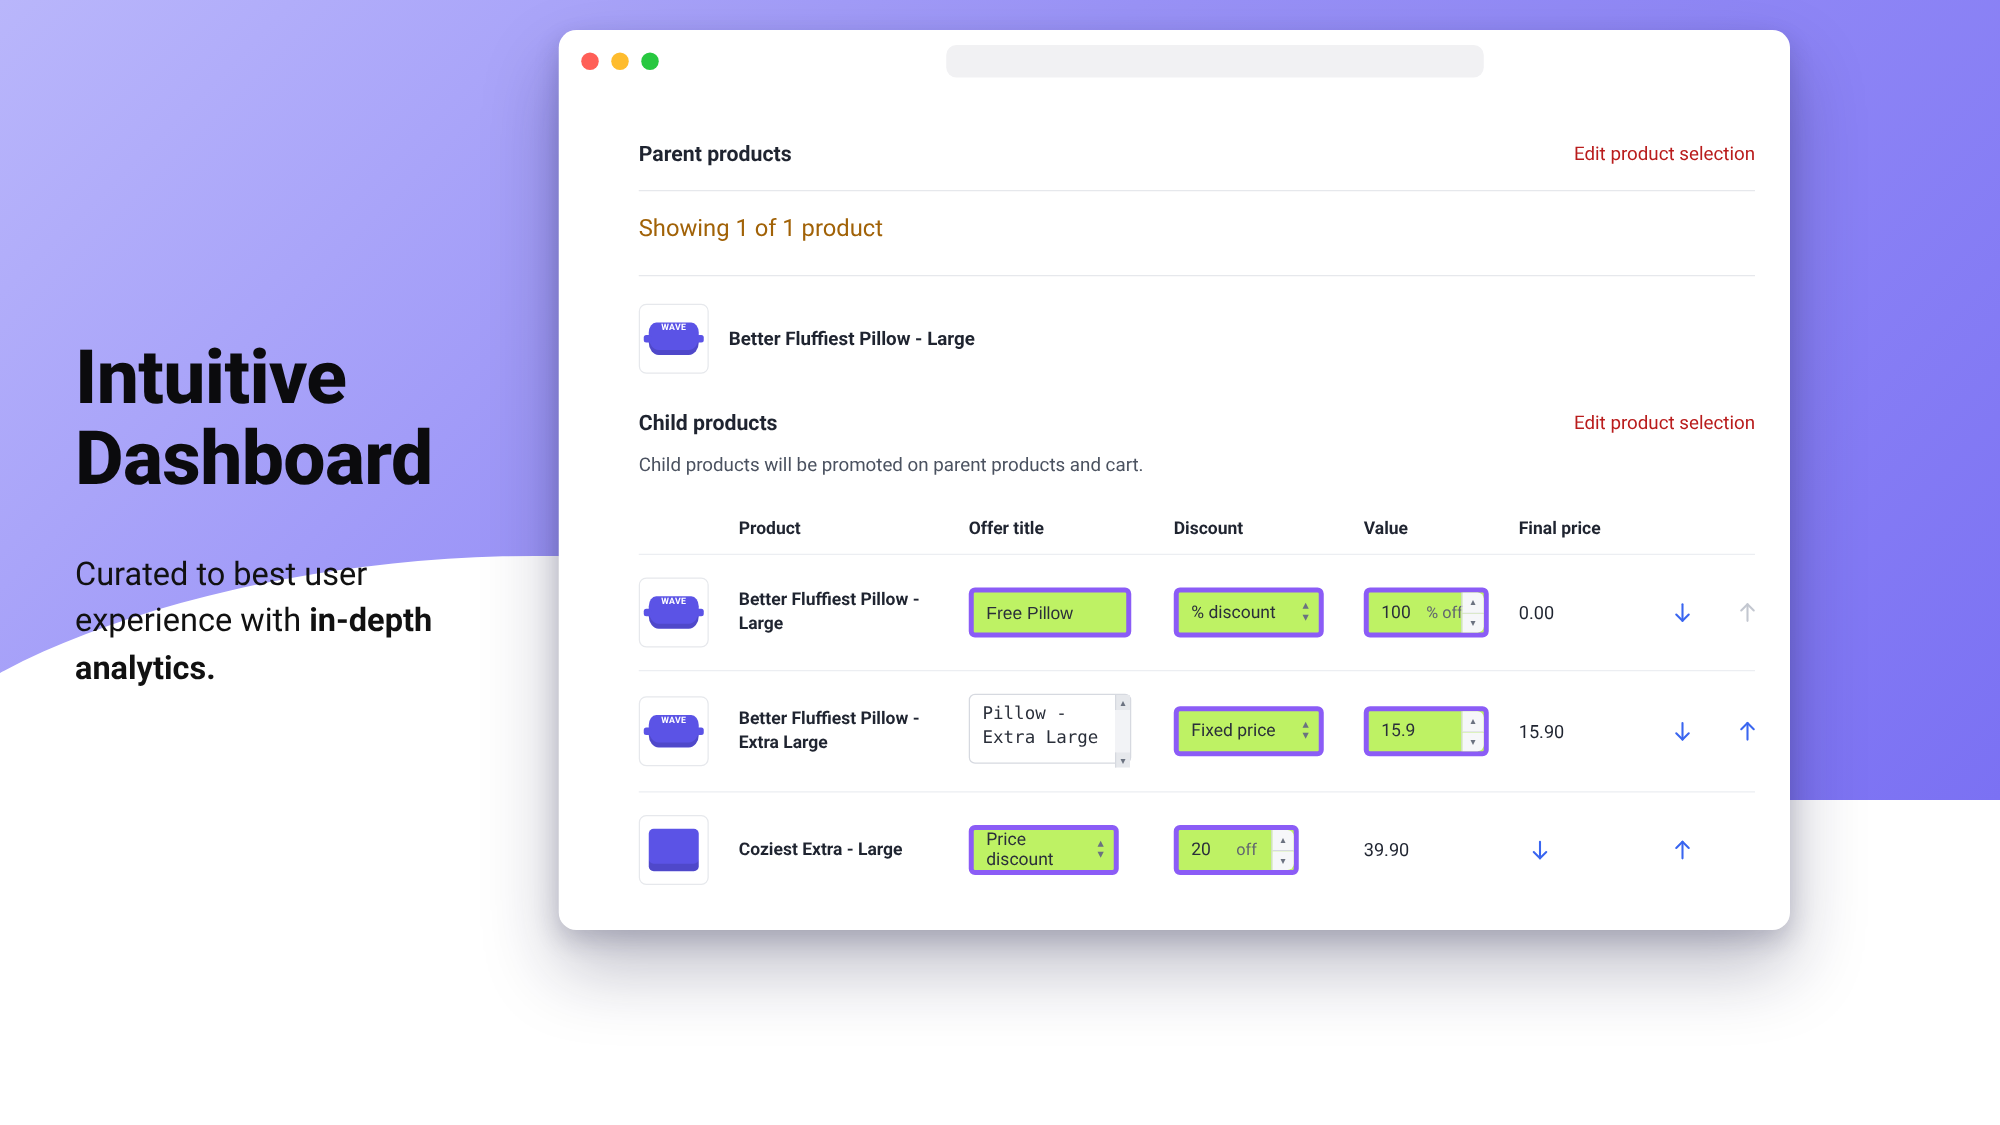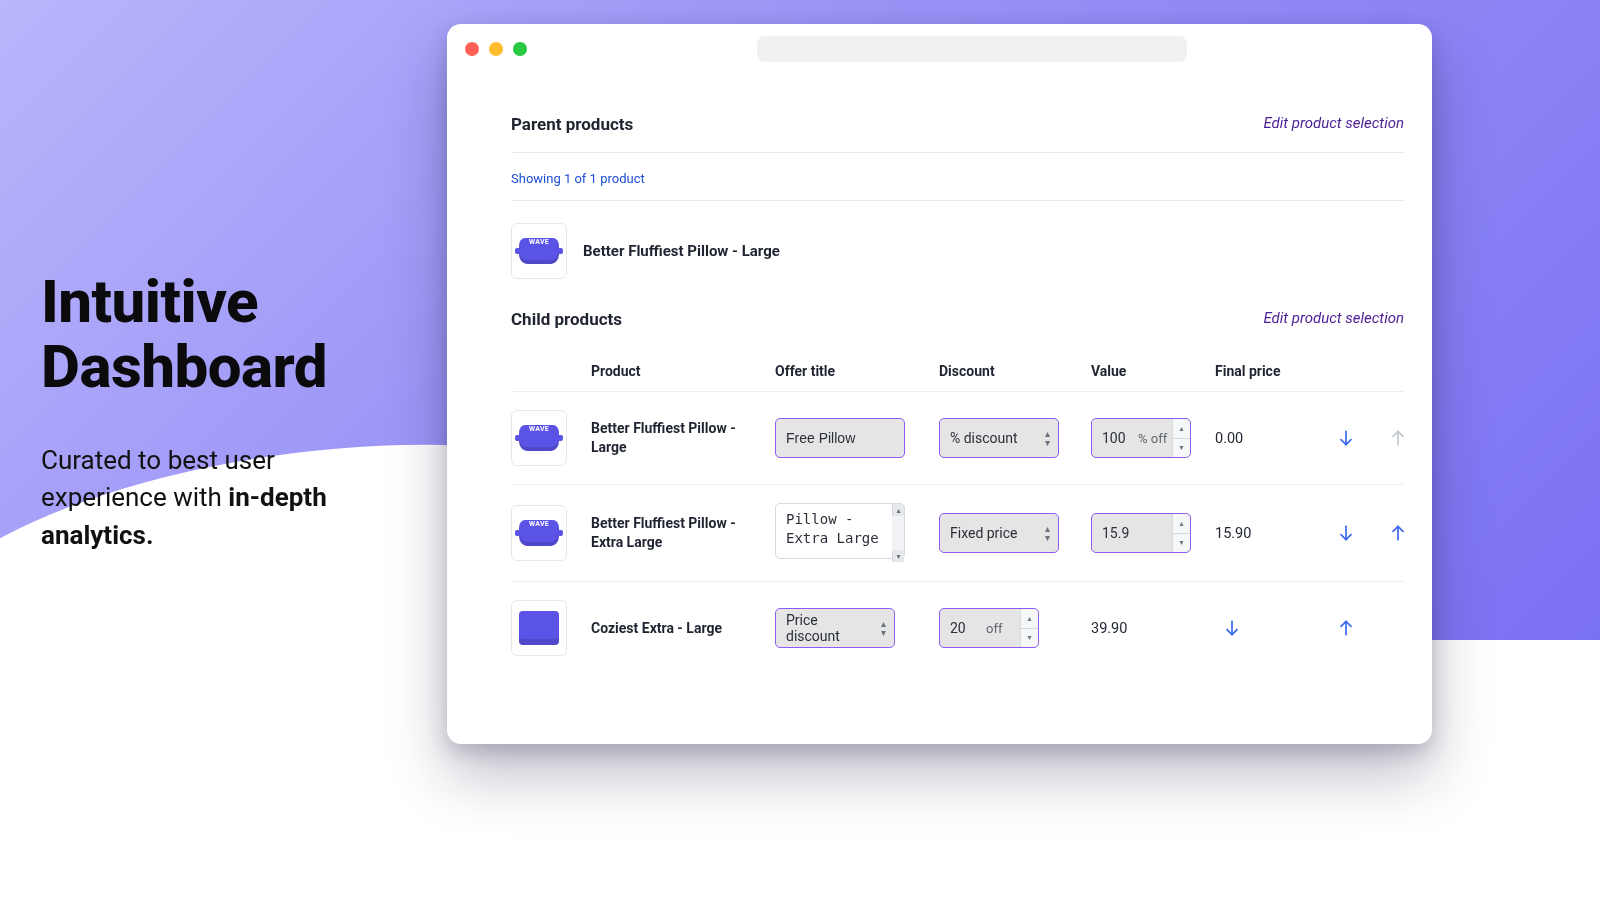--- a/index.html
+++ b/index.html
@@ -25,21 +25,21 @@
     transform: rotate(-6deg);
   }
   .wave2 {
     position: absolute; left: -180px; bottom: 80px; width: 1200px; height: 320px;
     background: #fff; border-radius: 50% 50% 0 0 / 60% 60% 0 0;
     transform: rotate(-3deg);
   }
 
   
   .hero {
-    position: absolute; left: 41px; top: 270px; width: 360px; color: #0b0b0d;
+    position: absolute; left: 60px; top: 270px; width: 360px; color: #0b0b0d;
   }
   .hero h1 {
     font-size: 60px; line-height: 1.08; font-weight: 800; letter-spacing: -0.5px;
     margin-bottom: 42px;
   }
   .hero p {
     font-size: 26px; line-height: 1.45; font-weight: 400; color: #111; margin-top: 12px;
   }
   .hero p .bold { font-weight: 700; }
 
@@ -62,26 +62,26 @@
   }
 
   .content {
     position: absolute; left: 0; right: 0; top: 50px; bottom: 0;
     padding: 40px 28px 0 64px;
     color: #1f2430;
   }
 
   .section-head { display: flex; justify-content: space-between; align-items: flex-start; margin-bottom: 6px; }
   .section-title { font-size: 17px; font-weight: 700; color: #1f2430; }
-  .link { color: #4c1d95; font-size: 15px; cursor: pointer; font-style: italic; }
+  .link { color: #b91c1c; font-size: 15px; cursor: pointer; }
   .section-sub { font-size: 15px; color: #4b5260; margin-top: 14px; }
 
   .divider { height: 1px; background: #e6e8ec; margin: 18px 0; }
 
-  .showing { font-size: 13px; color: #1d4ed8; margin-bottom: 14px; }
+  .showing { font-size: 19px; color: #a16207; margin-bottom: 26px; }
 
   .prod-row {
     display: flex; align-items: center; gap: 16px; padding: 4px 0;
   }
   .thumb {
     width: 56px; height: 56px; border: 1px solid #e6e8ec; border-radius: 6px; background: #fff;
     display: flex; align-items: center; justify-content: center;
   }
   .pillow {
     width: 40px; height: 26px; background: #5b53e6; border-radius: 6px 6px 8px 8px / 8px 8px 10px 10px;
@@ -113,21 +113,21 @@
     display: grid;
     grid-template-columns: 76px 180px 160px 148px 120px 110px 48px 48px;
     align-items: center;
     column-gap: 4px;
   }
   .tbl-head { font-size: 14px; font-weight: 700; color: #1f2430; padding: 12px 0; }
   .tbl-row { padding: 18px 0; border-top: 1px solid #eceef2; }
   .cell-name { font-size: 14px; font-weight: 700; color: #1f2430; line-height: 1.35; padding-right: 8px; }
 
   .input, .select, .numwrap {
-    border: 1px solid #8b5cf6; border-radius: 5px; background: #e5e5e5; font-size: 14px; color: #2a2f3a;
+    border: 4px solid #8b5cf6; border-radius: 5px; background: #bef264; font-size: 14px; color: #2a2f3a;
   }
   .input { height: 40px; padding: 0 10px; width: 130px; }
   .textarea {
     border: 1px solid #d6d9e0; border-radius: 5px; background: #fff; font-size: 14px; color: #2a2f3a;
     width: 130px; height: 56px; padding: 6px 18px 6px 10px; resize: none; line-height: 1.35;
     background-image: linear-gradient(#f2f3f6,#f2f3f6);
     background-size: 12px 100%; background-position: right 0 top 0; background-repeat: no-repeat;
     position: relative;
   }
   .scroll-cap { position:absolute; right:1px; width:12px; height:12px; background:#e6e8ec; border-left:1px solid #d6d9e0; display:flex; align-items:center; justify-content:center; font-size:8px; color:#6b7280;}
@@ -192,20 +192,21 @@
             </div>
         </div>
         <div class="prod-name">Better Fluffiest Pillow - Large</div>
       </div>
 
       <div class="children">
         <div class="section-head">
           <div class="section-title">Child products</div>
           <div class="link">Edit product selection</div>
         </div>
+        <div class="section-sub">Child products will be promoted on parent products and cart.</div>
 
         <div class="tbl">
           <div class="tbl-head">
             <div></div>
             <div>Product</div>
             <div>Offer title</div>
             <div>Discount</div>
             <div>Value</div>
             <div>Final price</div>
             <div></div>

